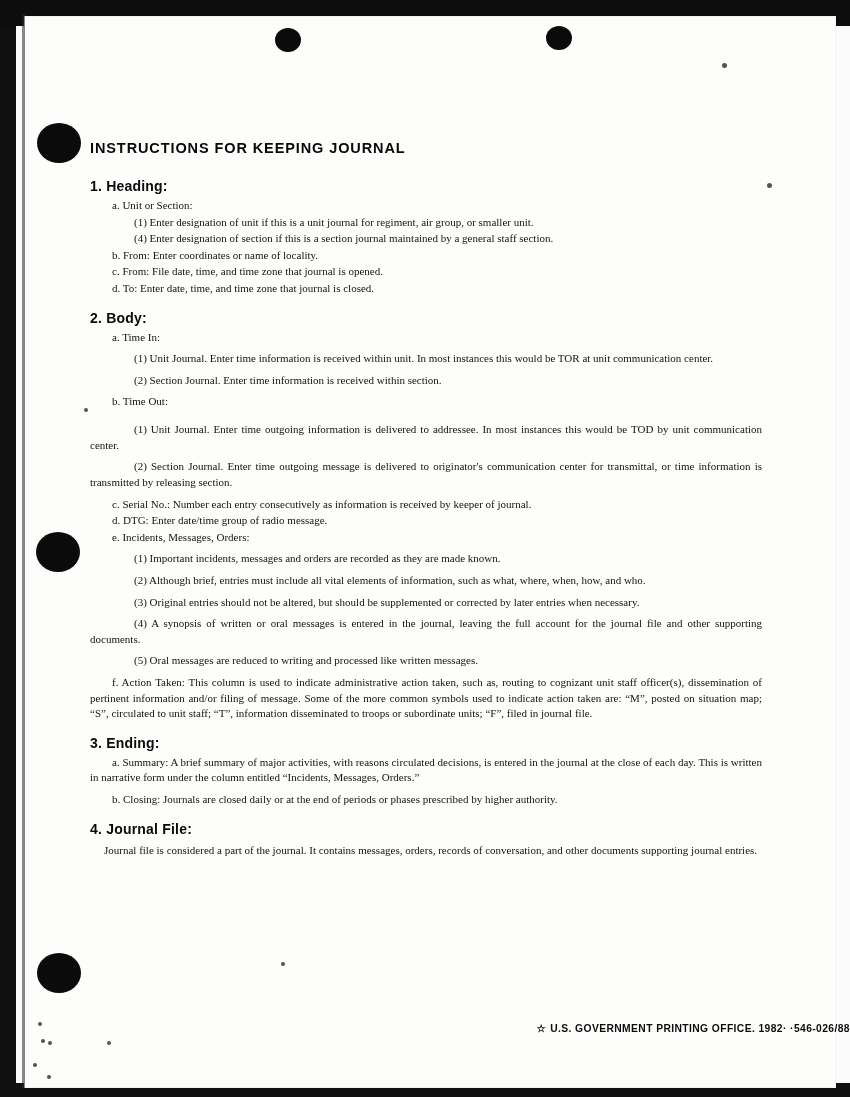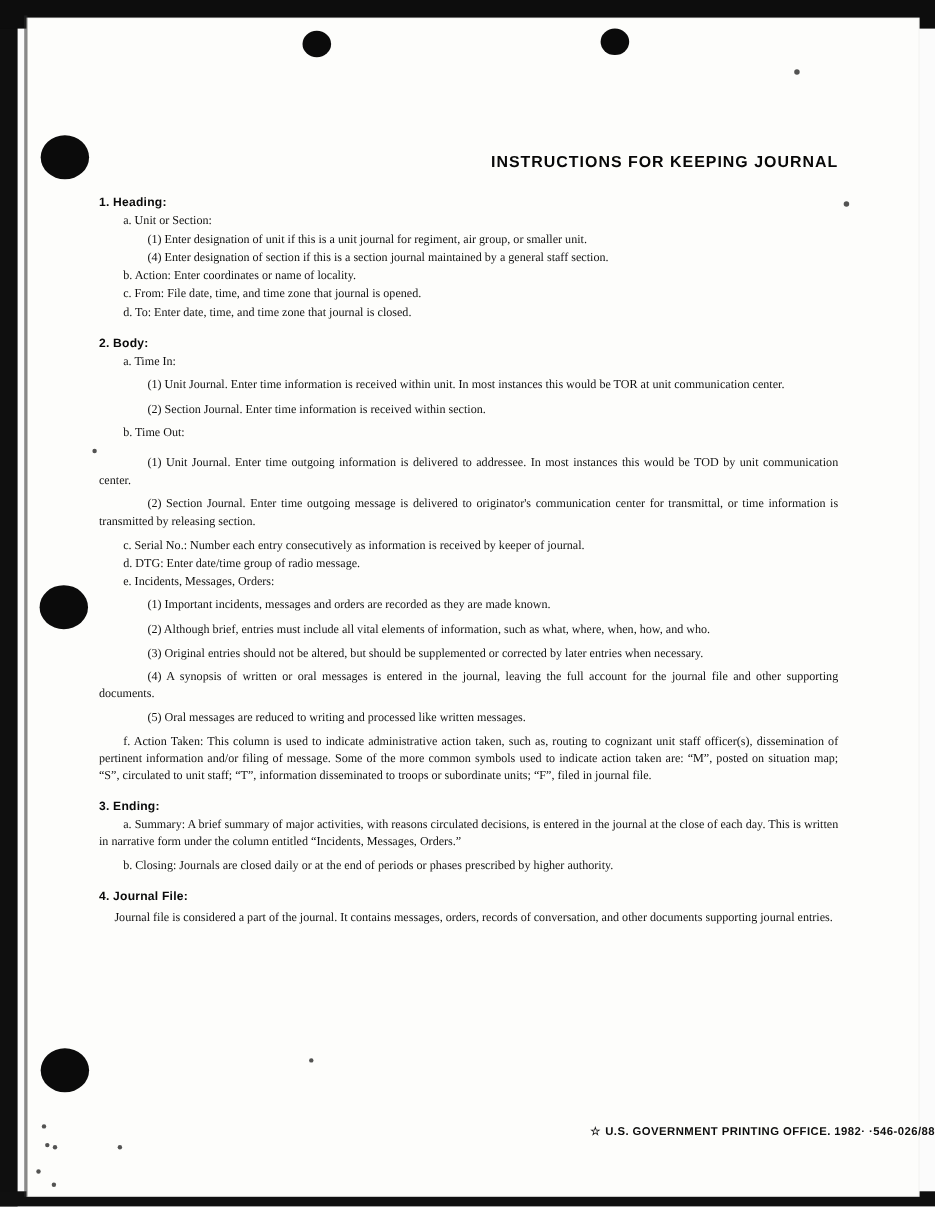--- a/index.html
+++ b/index.html
@@ -65,32 +65,32 @@
   .speck { position: absolute; background: #1a1a1a; border-radius: 50%; opacity: .75; }
 
   
   .content {
     position: absolute;
     left: 90px;
     top: 140px;
     width: 672px;
   }
   .doc-title {
-    text-align: right;
+    text-align: left;
     font-family: "Liberation Sans", sans-serif;
     font-weight: bold;
     font-size: 14.5px;
     letter-spacing: 0.9px;
     margin: 0 0 22px 0;
     color: #080808;
   }
   .sec-head {
     font-family: "Liberation Sans", sans-serif;
     font-weight: bold;
-    font-size: 11px;
+    font-size: 14px;
     margin: 13px 0 4px 0;
     color: #0a0a0a;
     letter-spacing: .2px;
   }
   .sec-head:first-of-type { margin-top: 0; }
 
   p.lvl {
     margin: 0 0 1px 0;
     font-size: 11px;
     line-height: 1.42;
@@ -148,21 +148,21 @@
   <div class="speck" style="left:47px; top:1075px; width:4px; height:4px;"></div>
 
   <div class="content">
 
     <div class="doc-title">INSTRUCTIONS FOR KEEPING JOURNAL</div>
 
     <div class="sec-head">1. Heading:</div>
     <p class="lvl a">a. Unit or Section:</p>
     <p class="lvl num">(1) Enter designation of unit if this is a unit journal for regiment, air group, or smaller unit.</p>
     <p class="lvl num">(4) Enter designation of section if this is a section journal maintained by a general staff section.</p>
-    <p class="lvl a">b. Action: Enter coordinates or name of locality.</p>
+    <p class="lvl a">b. From: Enter coordinates or name of locality.</p>
     <p class="lvl a">c. From: File date, time, and time zone that journal is opened.</p>
     <p class="lvl a">d. To: Enter date, time, and time zone that journal is closed.</p>
 
     <div class="sec-head">2. Body:</div>
     <p class="lvl a">a. Time In:</p>
     <p class="lvl run-full gap-sm">(1) Unit Journal.  Enter time information is received within unit.  In most instances this would be TOR at unit communication center.</p>
     <p class="lvl num gap-sm">(2) Section Journal.  Enter time information is received within section.</p>
     <p class="lvl a gap-sm">b. Time Out:</p>
     <p class="lvl run-full gap">(1) Unit Journal.  Enter time outgoing information is delivered to addressee.  In most instances this would be TOD by unit communication center.</p>
     <p class="lvl run-full gap-sm">(2) Section Journal.  Enter time outgoing message is delivered to originator's communication center for transmittal, or time information is transmitted by releasing section.</p>

